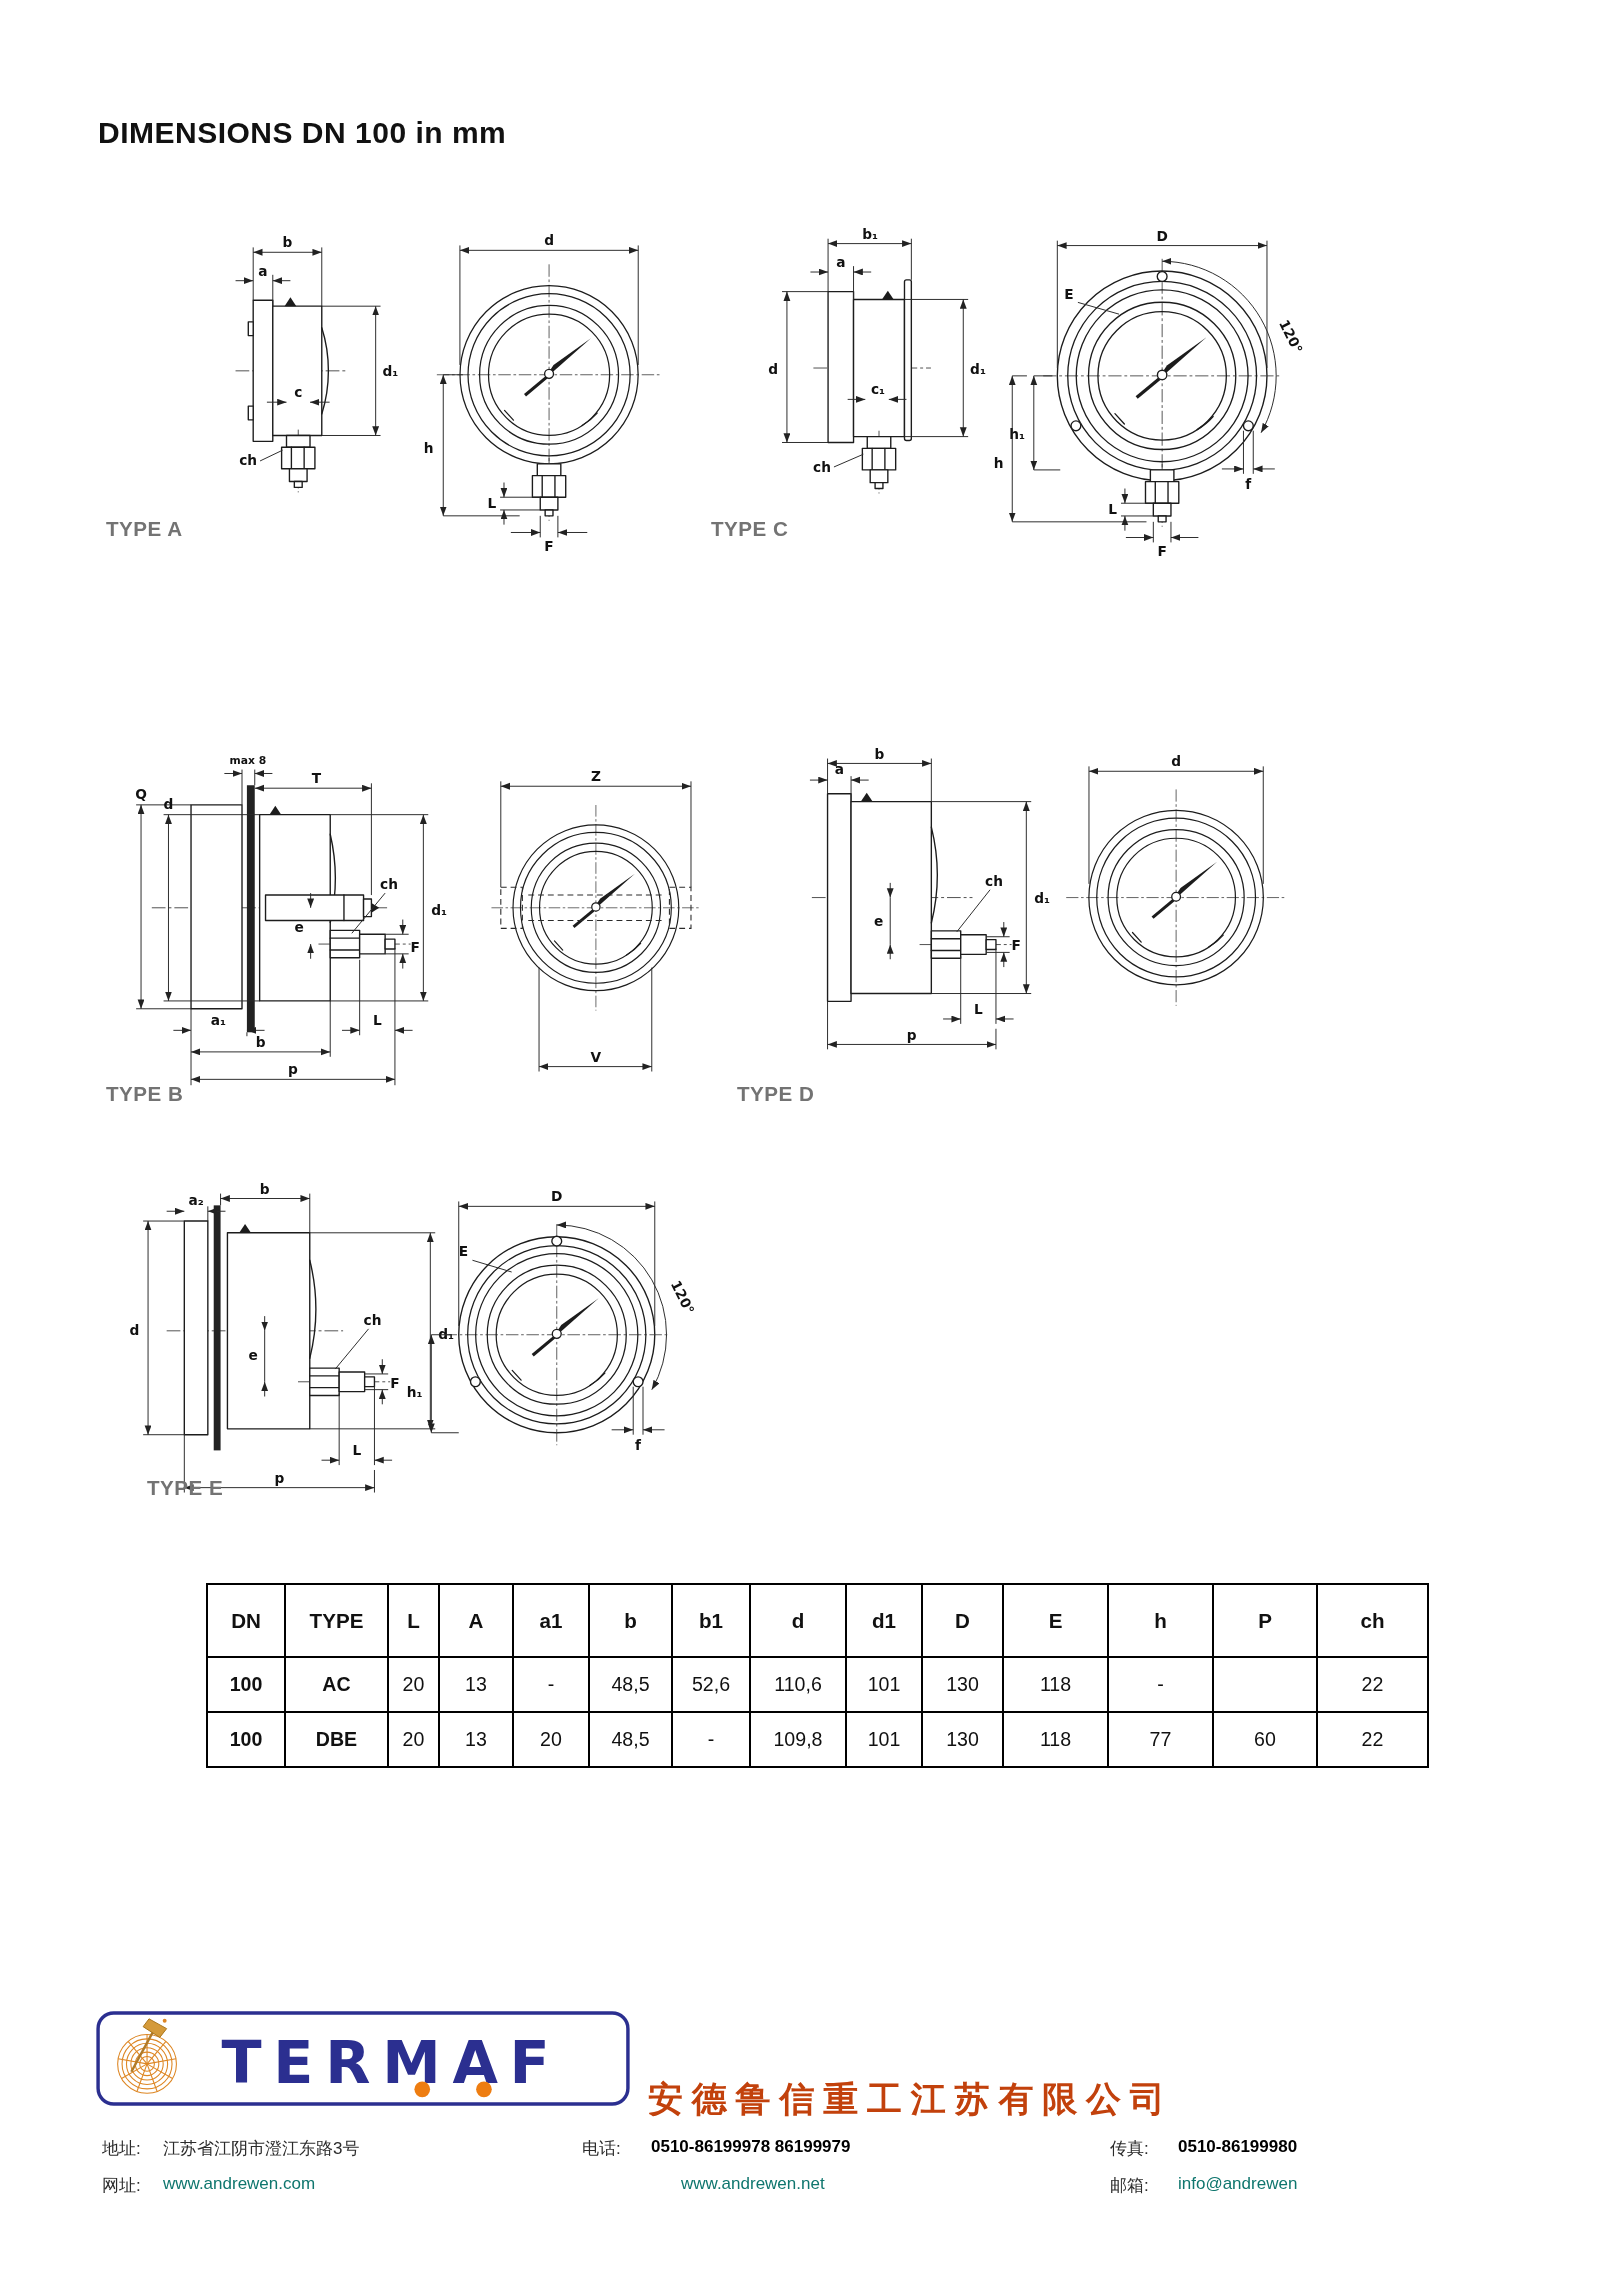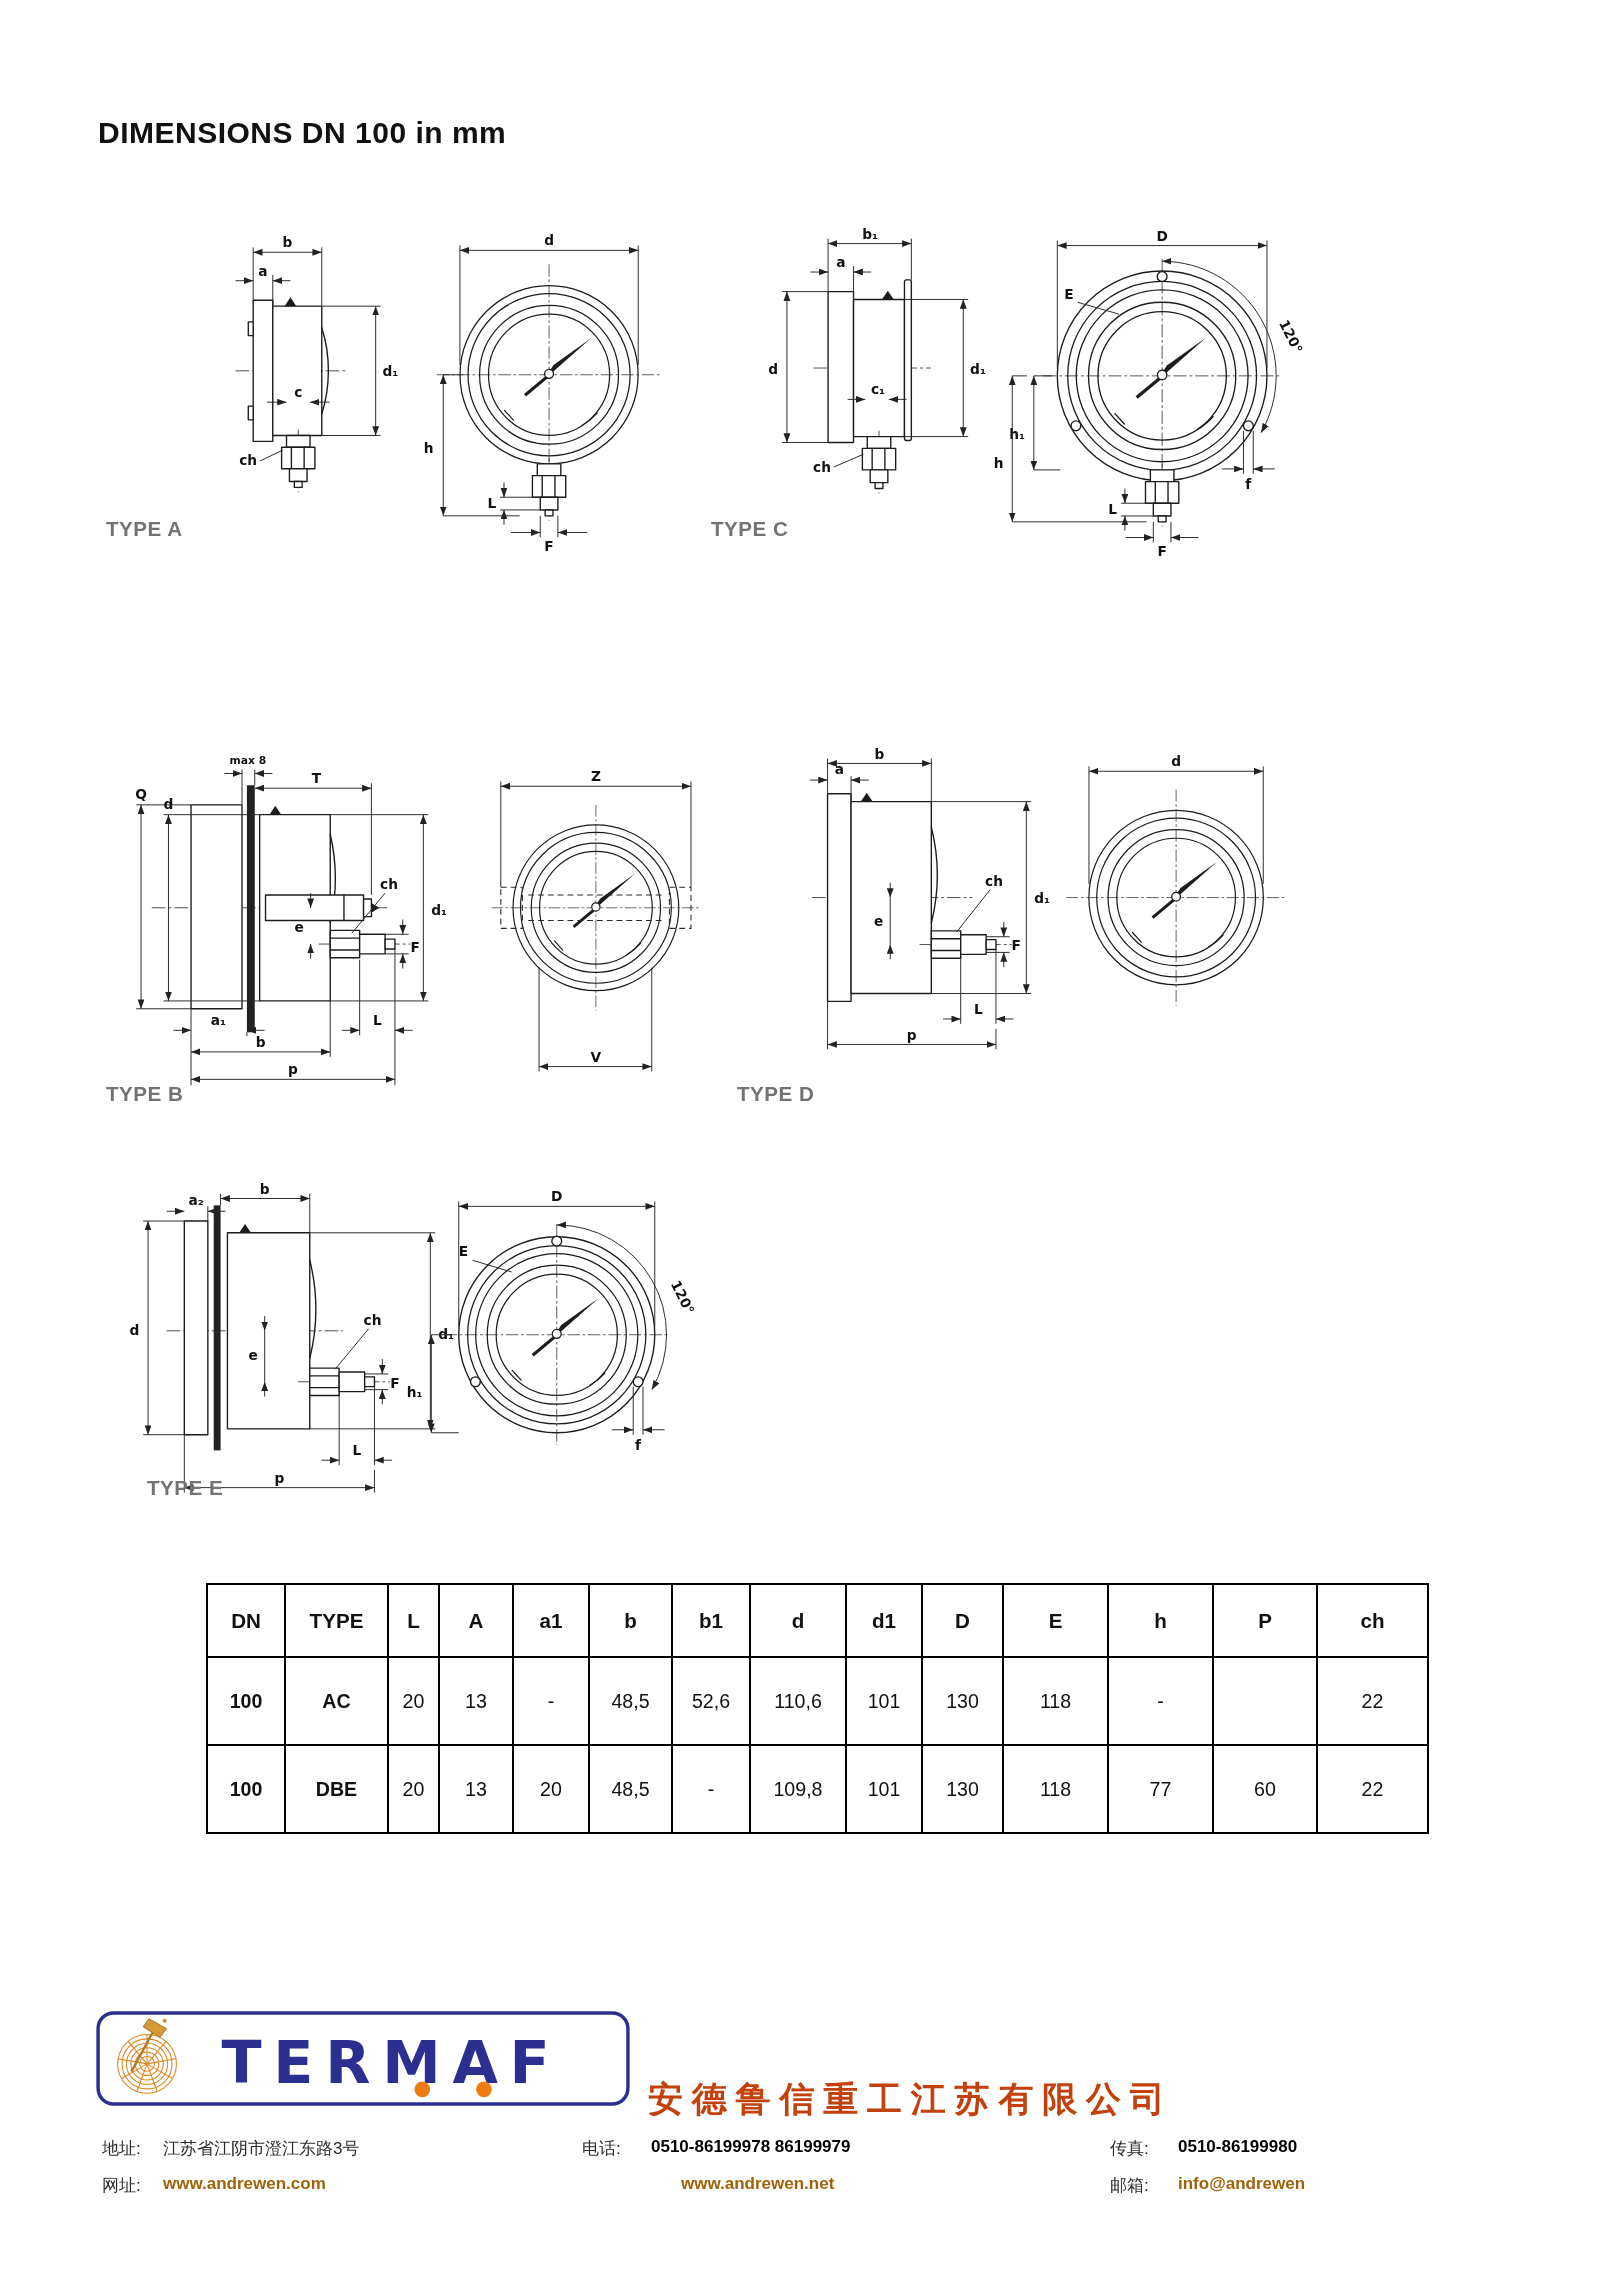--- a/index.html
+++ b/index.html
@@ -20,35 +20,35 @@
   .dls{font:700 11px "DejaVu Sans",sans-serif;fill:#111}
   .mid{text-anchor:middle}.end{text-anchor:end}
   
   #dimtable{border-collapse:collapse;table-layout:fixed;width:1221px;border:2.9px solid #000;
             position:absolute;left:206px;top:1583px}
   #dimtable th,#dimtable td{border:2px solid #000;text-align:center;vertical-align:middle;padding:5px}
   #dimtable th{font:700 20.6px "Liberation Sans",sans-serif}
   #dimtable td{font:400 19.6px "Liberation Sans",sans-serif}
   #dimtable td:nth-child(1),#dimtable td:nth-child(2){font-weight:700}
   #dimtable thead tr{height:73px}
-  #dimtable tbody tr{height:88px}
+  #dimtable tbody tr{height:55px}
   #dimtable col:nth-child(1){width:78px}#dimtable col:nth-child(2){width:103px}
   #dimtable col:nth-child(3){width:51px}#dimtable col:nth-child(4){width:74px}
   #dimtable col:nth-child(5){width:76px}#dimtable col:nth-child(6){width:83px}
   #dimtable col:nth-child(7){width:78px}#dimtable col:nth-child(8){width:96px}
   #dimtable col:nth-child(9){width:76px}#dimtable col:nth-child(10){width:81px}
   #dimtable col:nth-child(11){width:105px}#dimtable col:nth-child(12){width:105px}
   #dimtable col:nth-child(13){width:104px}#dimtable col:nth-child(14){width:111px}
   
   #company{left:648px;top:2076px;font:700 35px "DejaVu Sans",sans-serif;letter-spacing:8.8px;color:#c2410c}
   .cline{position:absolute;left:102px;width:1451px;height:29px;font-size:17px;white-space:nowrap}
   .cline span{position:absolute;top:0}
   .clab{color:#2b2b2b}
   .cnum{font-weight:700;color:#000}
-  .curl{font-weight:700;color:#a16207}
+  .curl{font-weight:400;color:#0f766e}
 </style>
 </head>
 <body>
 
 <svg width="0" height="0" style="position:absolute" aria-hidden="true">
   <defs>
     <marker id="ar" markerUnits="userSpaceOnUse" markerWidth="10" markerHeight="8" refX="9.5" refY="3.5" orient="auto-start-reverse">
       <path d="M0,0 L9.5,3.5 L0,7 Z" fill="#222"></path>
     </marker>
     <symbol id="gf" viewBox="0 0 220 220" overflow="visible">

